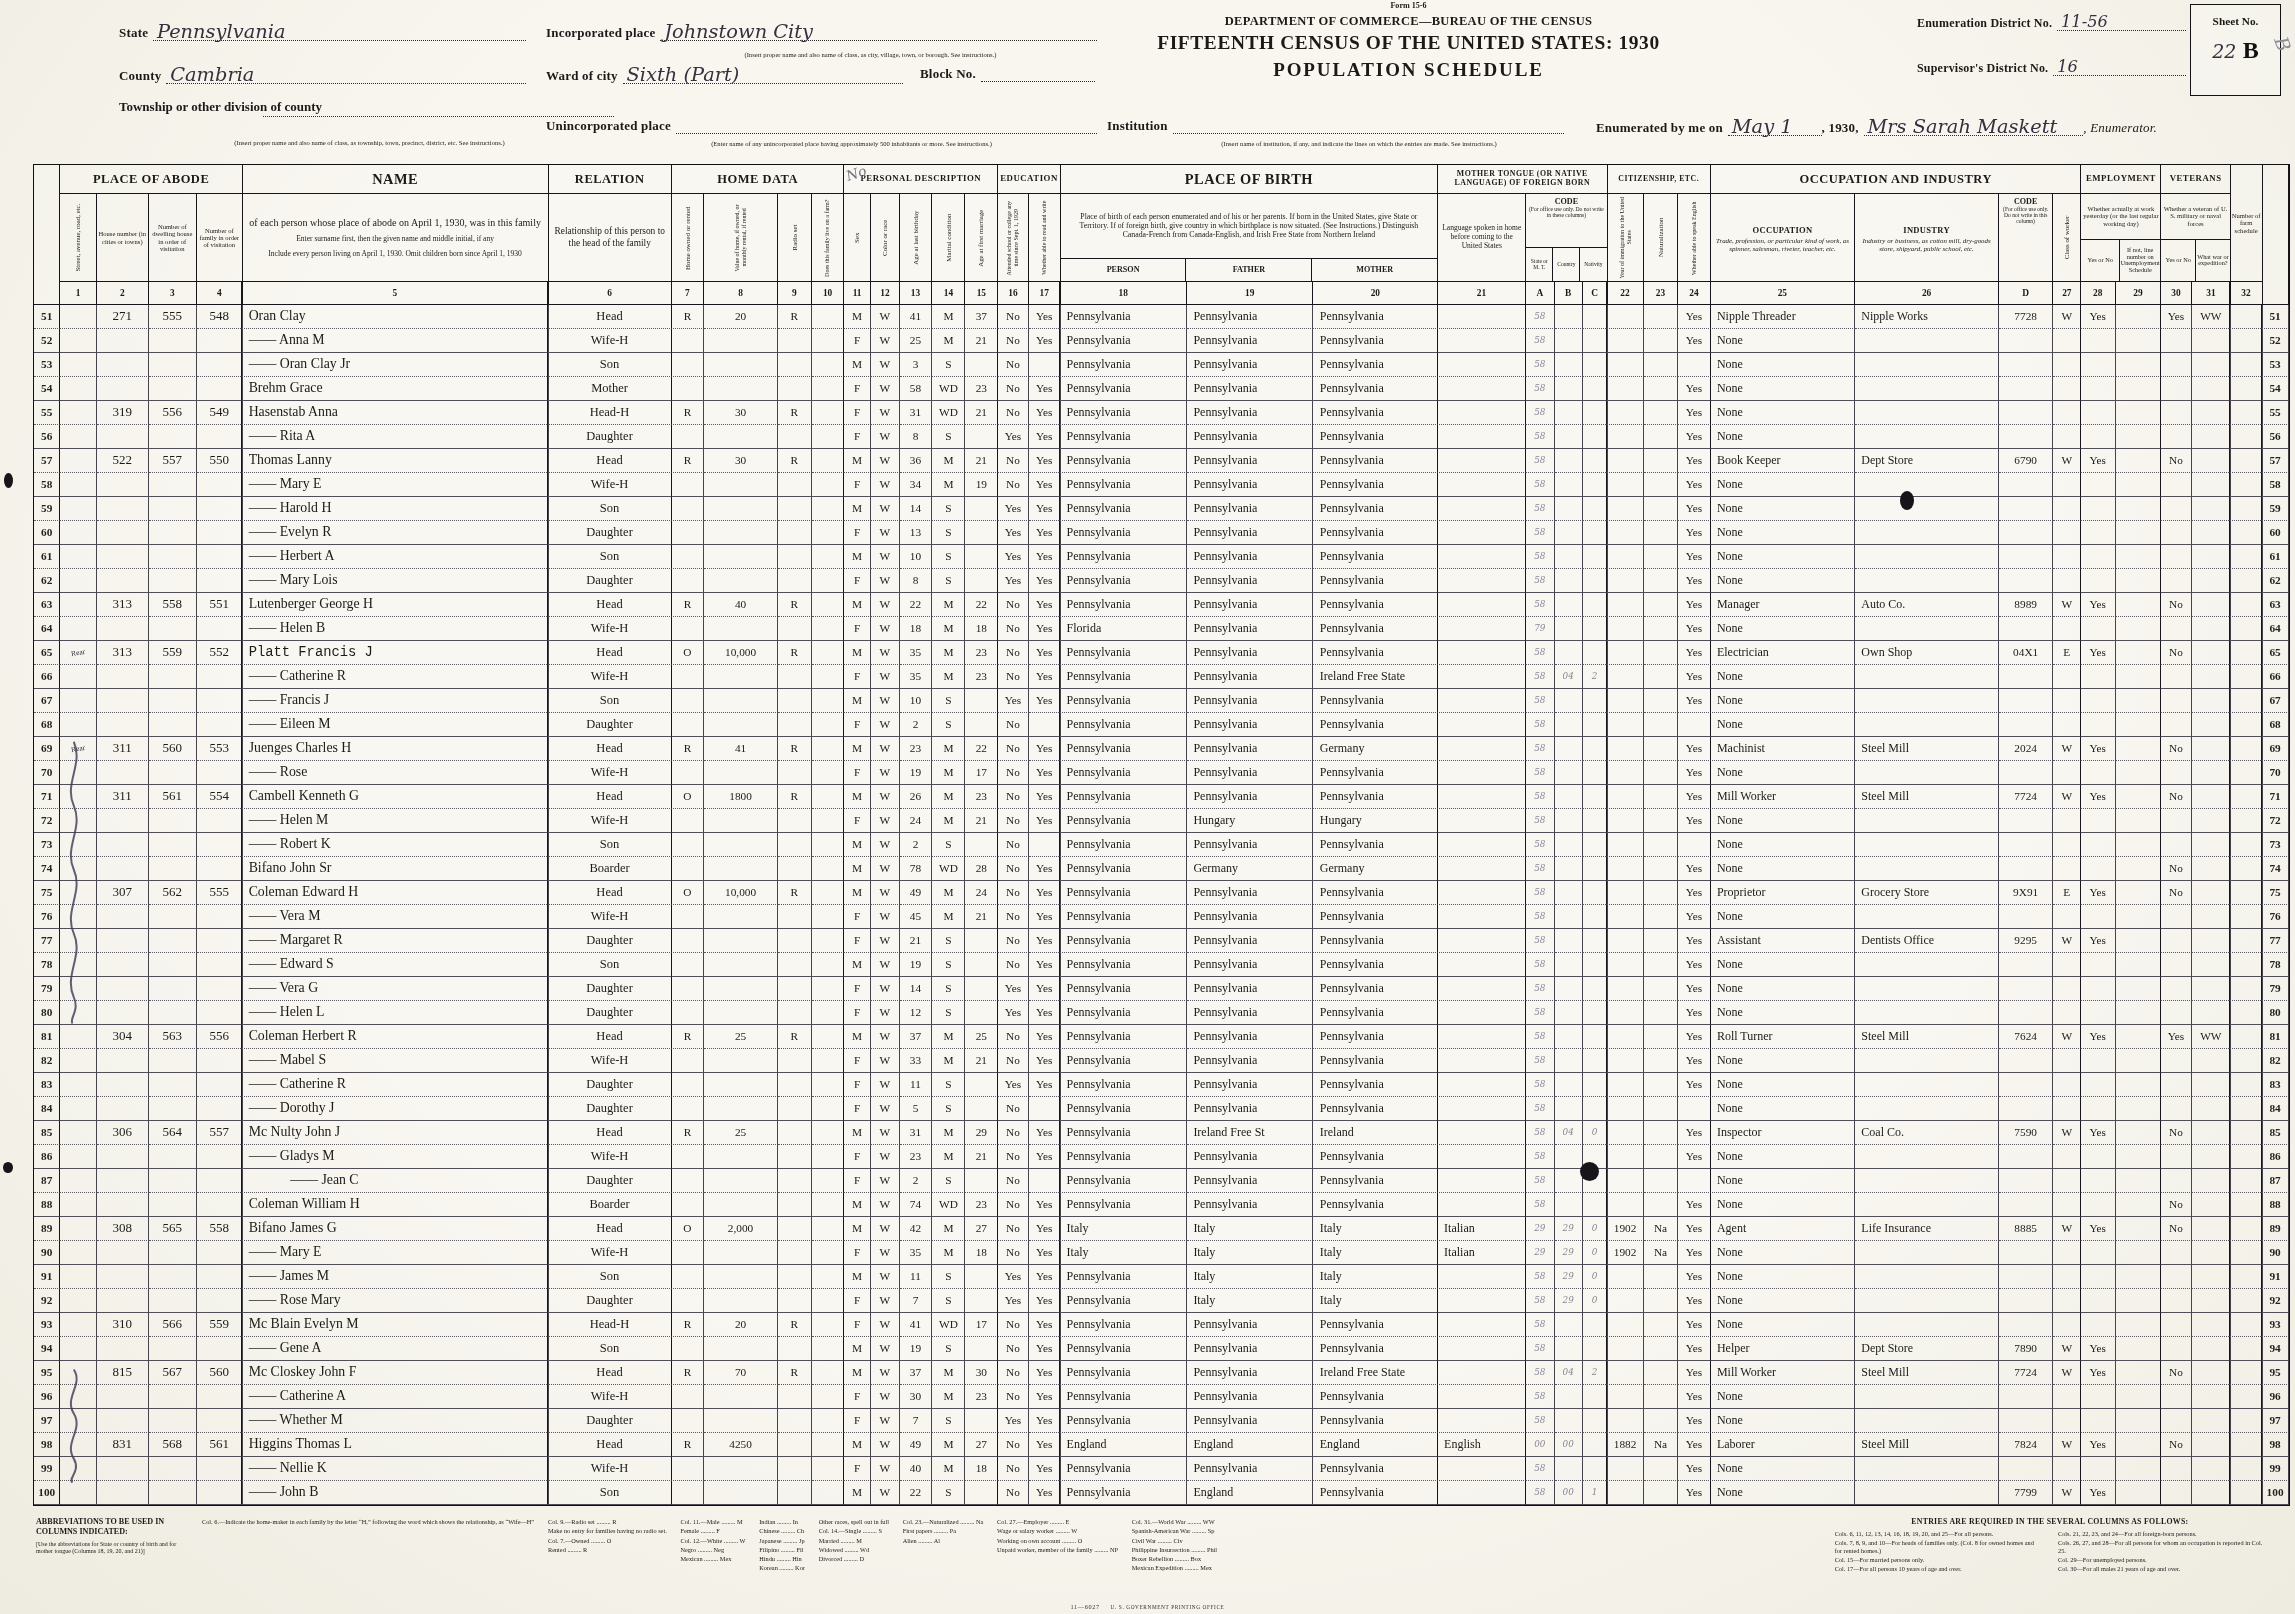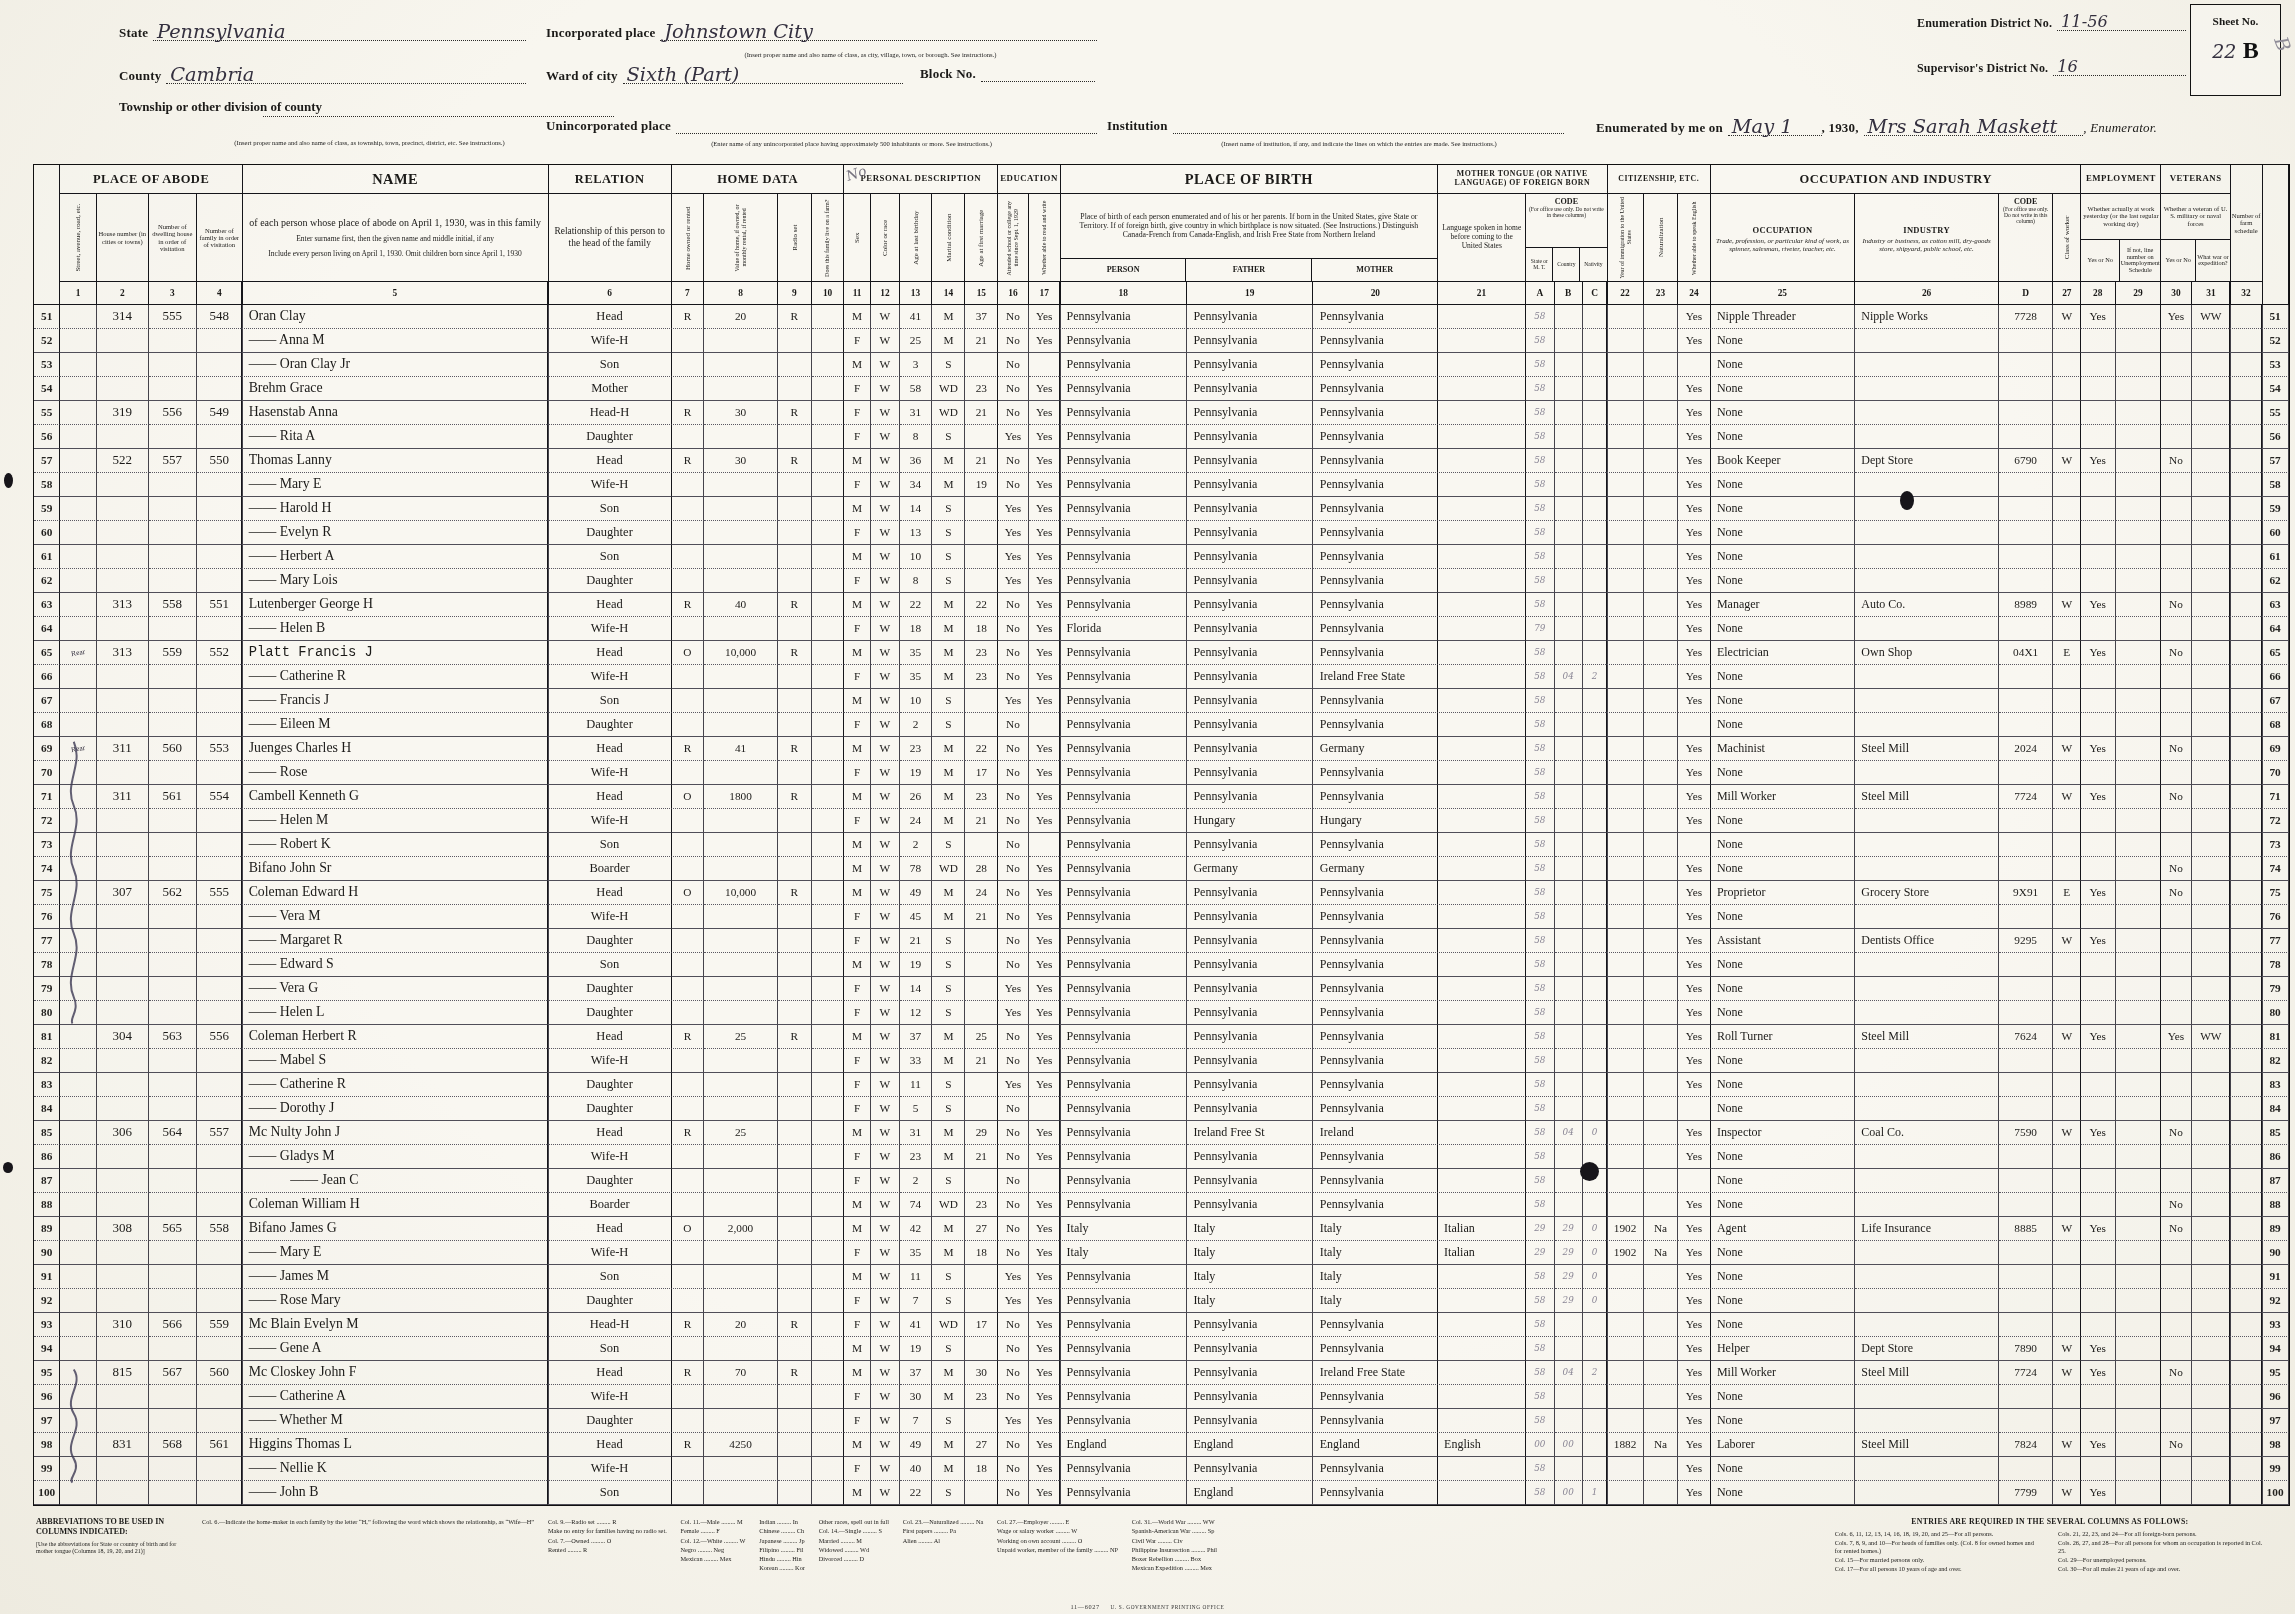--- a/index.html
+++ b/index.html
@@ -88,20 +88,26 @@
   .encols .fg{width:207px;}
   .printline{position:absolute;left:0;right:0;top:1603px;text-align:center;font-size:6.3px;letter-spacing:0.6px;color:#333;}
   .blob{position:absolute;background:#17151a;border-radius:50%;}
   .scrib{position:absolute;z-index:4;}
 </style>
 </head>
 <body>
 
 <div class="sheet">
 
+  <div class="ctr" style="left:1127px;top:1.3px;width:563px;">
+    <div class="f0">Form 15-6</div>
+    <div class="f1">DEPARTMENT OF COMMERCE—BUREAU OF THE CENSUS</div>
+    <div class="f2">FIFTEENTH CENSUS OF THE UNITED STATES: 1930</div>
+    <div class="f3">POPULATION SCHEDULE</div>
+  </div>
 
   <div class="fld" style="left:119px;top:22.5px;width:407px;">
     <span class="lab">State</span>
     <span class="fill">Pennsylvania</span>
   </div>
   <div class="fld" style="left:546px;top:22.5px;width:551px;">
     <span class="lab">Incorporated place</span>
     <span class="fill">Johnstown City</span>
   </div>
   <div class="subcap" style="left:645px;top:51px;width:451px;">(Insert proper name and also name of class, as city, village, town, or borough.  See instructions.)</div>
@@ -331,21 +337,21 @@
       <div class="hc num bL" style="grid-area: 3 / 33;">28</div>
       <div class="hc num" style="grid-area: 3 / 34;">29</div>
       <div class="hc num bL" style="grid-area: 3 / 35;">30</div>
       <div class="hc num" style="grid-area: 3 / 36;">31</div>
       <div class="hc num bL" style="grid-area: 3 / 37;">32</div>
       <div class="bc c-lnum rb-dot" style="grid-area: 4 / 1;">
         <span class="tx">51</span>
       </div>
       <div class="bc c-hw bL rb-dot" style="grid-area: 4 / 2;"></div>
       <div class="bc c-hw rb-dot" style="grid-area: 4 / 3;">
-        <span class="tx">314</span>
+        <span class="tx">271</span>
       </div>
       <div class="bc c-hw rb-dot" style="grid-area: 4 / 4;">
         <span class="tx">555</span>
       </div>
       <div class="bc c-hw rb-dot" style="grid-area: 4 / 5;">
         <span class="tx">548</span>
       </div>
       <div class="bc c-hw c-left c-name bL rb-dot" style="grid-area: 4 / 6;">
         <span class="tx">Oran Clay</span>
       </div>

